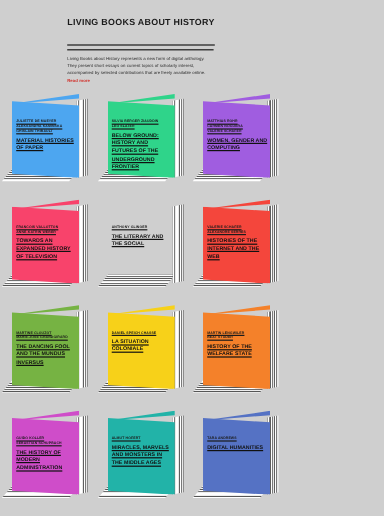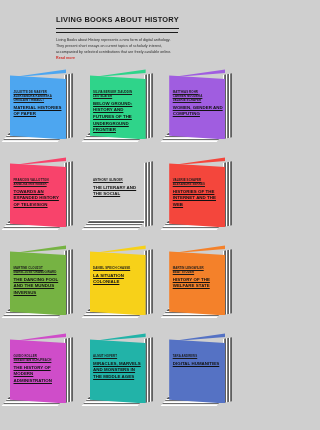--- a/index.html
+++ b/index.html
@@ -20,21 +20,21 @@
     padding: 8px 52px 6px 56px;
   }
   .site-title {
     font-size: 7.4px;
     font-weight: bold;
     letter-spacing: 0.25px;
     color: #1b1b1b;
     margin: 0 0 2px 0;
     line-height: 1.1;
     border-bottom: 1px solid #1b1b1b;
-    padding-bottom: 4px;
+    padding-bottom: 14px;
     display: inline-block;
   }
   .title-rule {
     width: 122px;
     height: 1px;
     background: #1b1b1b;
     margin: 1px 0 5px 0;
   }
   .intro {
     font-size: 3.6px;

